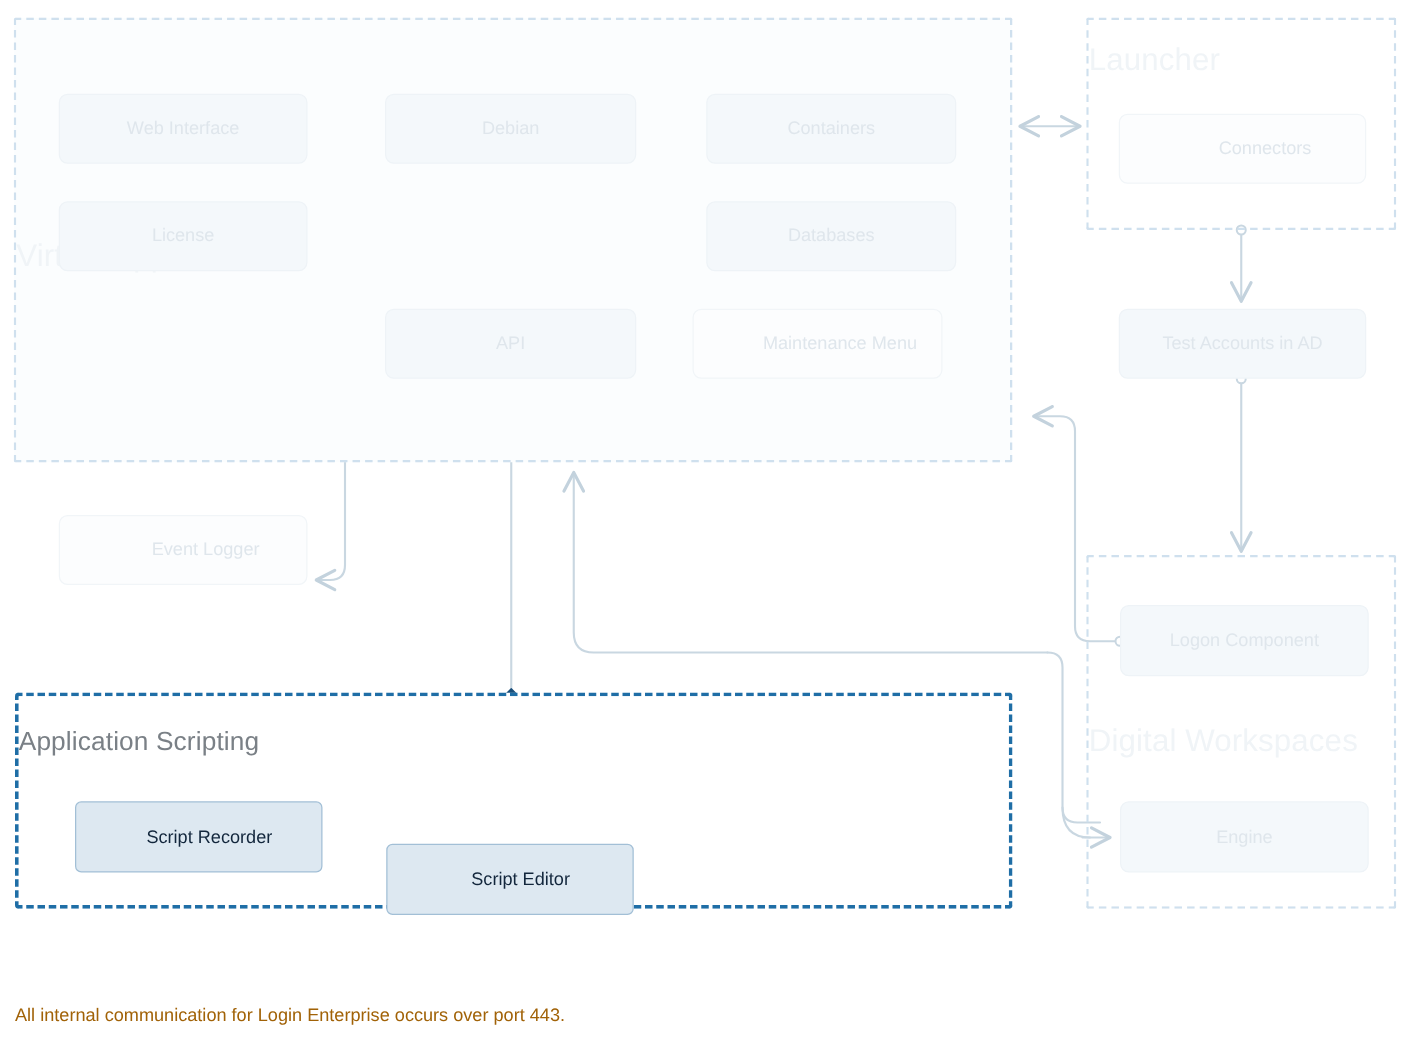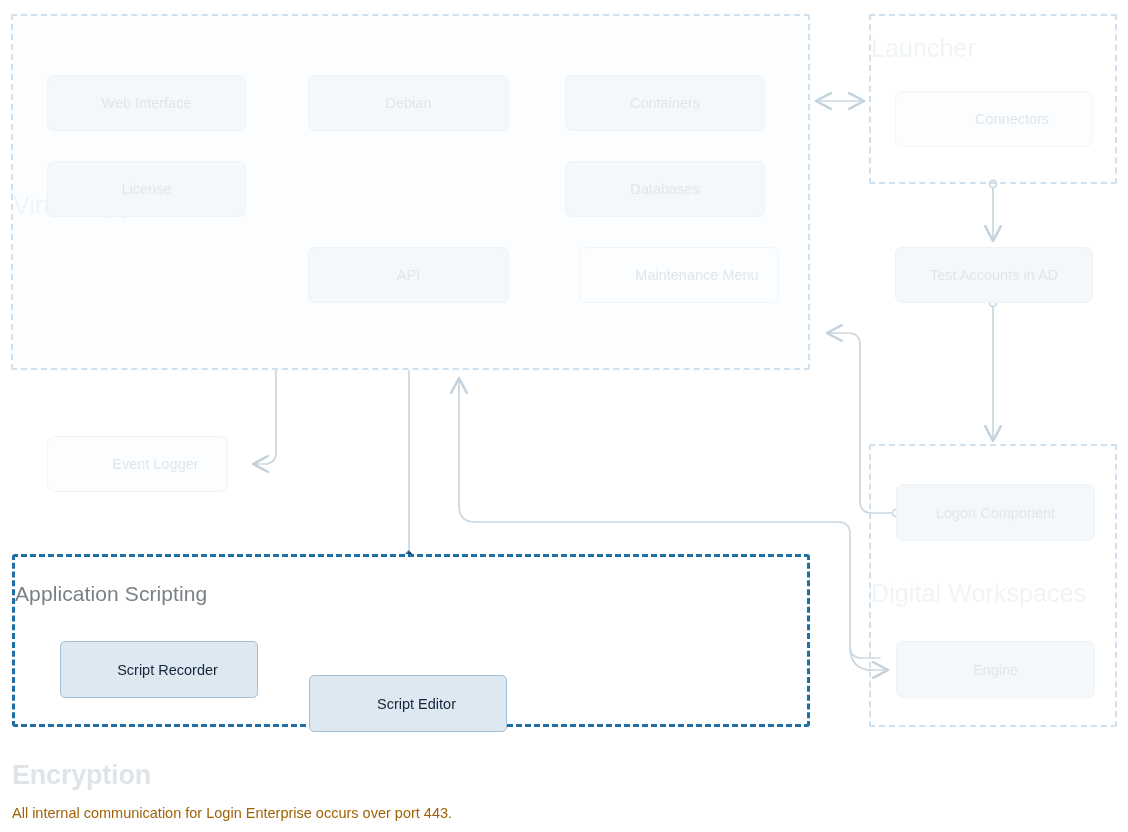--- a/index.html
+++ b/index.html
@@ -144,25 +144,25 @@
   </div>
   <div class="node" style="left:308px;top:247px;width:201px;height:56px;">
     <span>API</span>
   </div>
   <div class="node" style="left:565px;top:75px;width:200px;height:56px;">
     <span>Containers</span>
   </div>
   <div class="node" style="left:565px;top:161px;width:200px;height:56px;">
     <span>Databases</span>
   </div>
-  <div class="node pale" style="left:579px;top:247px;width:200px;height:56px;">
+  <div class="node pale" style="left:554px;top:247px;width:200px;height:56px;">
     <span>Maintenance Menu</span>
   </div>
 
-  <div class="node pale" style="left:47px;top:436px;width:181px;height:56px;">
+  <div class="node pale" style="left:47px;top:412px;width:199px;height:56px;">
     <span>Event Logger</span>
   </div>
 
   <div class="group" style="left:869px;top:14px;width:248px;height:170px;">
     <div class="group-title" style="top:18px;left:0;">Launcher</div>
   </div>
   <div class="node pale" style="left:895px;top:91px;width:198px;height:56px;">
     <span>Connectors</span>
   </div>
 
@@ -183,16 +183,15 @@
   <div class="group highlight" style="left:12px;top:554px;width:798px;height:173px;">
     <div class="group-title" style="top:25px;left:0;">Application Scripting</div>
   </div>
   <div class="node accent" style="left:60px;top:641px;width:198px;height:57px;">
     <span>Script Recorder</span>
   </div>
   <div class="node accent" style="left:309px;top:641px;width:198px;height:57px;margin-top:34px;">
     <span>Script Editor</span>
   </div>
 
-  <div class="foot-title" style="left:12px;top:760px;">Encryption</div>
   <div class="foot-sub" style="left:12px;top:805px;">All internal communication for Login Enterprise occurs over port 443.</div>
 
 </div>
 
 </body></html>

